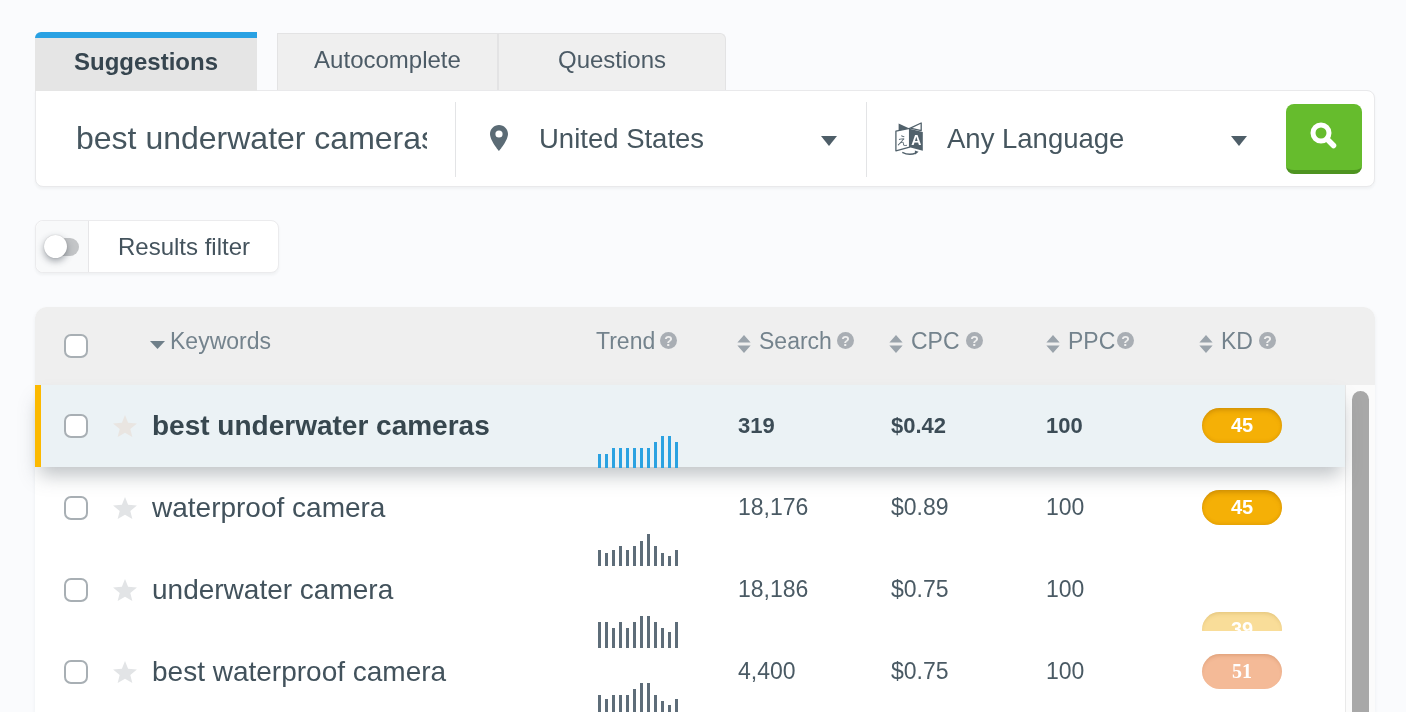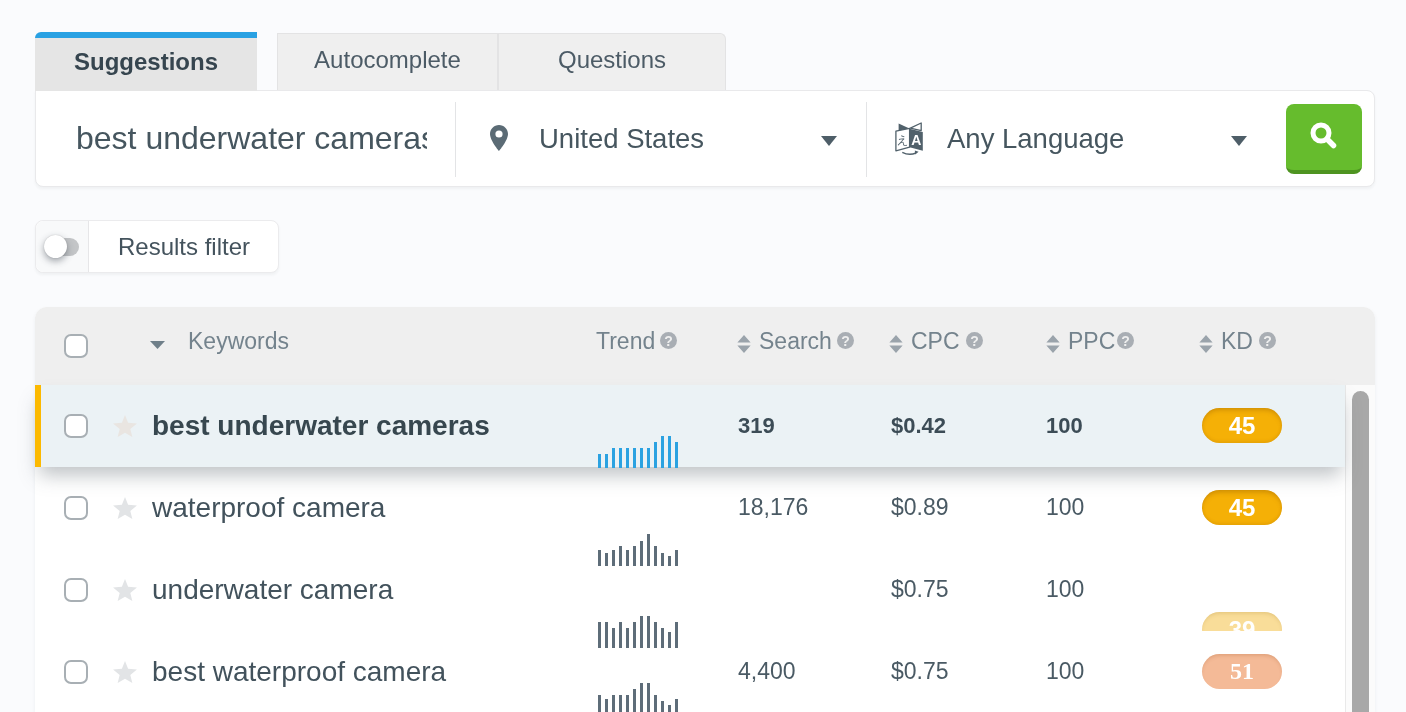--- a/index.html
+++ b/index.html
@@ -41,21 +41,21 @@
   .thead { position:absolute; left:0; top:0; width:1340px; height:78px; background:#efefef; border-radius:12px 12px 0 0; }
   .hlabel { position:absolute; top:0; height:68px; display:flex; align-items:center; font-size:23px; color:#74838d; }
   .checkbox { position:absolute; width:24px; height:24px; background:#fff; border:2px solid #a8afb4; border-radius:7px; }
   .qmark { position:absolute; width:17px; height:17px; border-radius:50%; background:#a9aeb4; color:#efefef;
            font-size:14px; font-weight:bold; display:flex; align-items:center; justify-content:center; }
   .sort { position:absolute; width:14px; height:18px; }
   .row { position:absolute; left:0; width:1310px; height:98px; background:#fff; border-bottom:1px solid #e7e7e7; }
   .kw { position:absolute; left:117px; top:0; height:81px; display:flex; align-items:center; font-size:28px; color:#42525c; }
   .num { position:absolute; top:0; height:81px; display:flex; align-items:center; font-size:23px; color:#4a5a64; }
   .badge { position:absolute; left:1167px; width:80px; height:35px; border-radius:18px; color:#fff;
-           font-size:24px; font-weight:bold; display:flex; align-items:center; justify-content:center; }
+           font-size:20px; font-weight:bold; display:flex; align-items:center; justify-content:center; }
   .star { position:absolute; left:78px; }
   .bars { position:absolute; left:563px; bottom:-2px; width:84px; display:flex; align-items:flex-end; z-index:5; }
   .bars i { display:block; flex:none; width:3px; margin-right:4px; background:#5e6d79; }
   .scrolltrack { position:absolute; left:1310px; top:78px; width:30px; height:327px; background:#fbfbfb; border-left:1px solid #e9e9e9; }
   .thumb { position:absolute; left:6px; top:6px; width:17px; height:330px; background:#a8a8a8; border-radius:9px; }
 </style>
 </head>
 <body>
 
 <div class="tab" style="left:257px; width:221px;">Autocomplete</div>
@@ -98,21 +98,21 @@
   </div>
   <div class="filter-label">Results filter</div>
 </div>
 
 <div class="table">
   <div class="thead">
     <div class="checkbox" style="left:29px; top:27px;"></div>
     <svg class="abs" style="left:115px; top:34px;" width="15" height="8" viewBox="0 0 15 8">
         <path d="M0 0 h15 l-7.5 8 z" fill="#6f7f89"></path>
       </svg>
-    <div class="hlabel" style="left:153px;">Keywords</div>
+    <div class="hlabel" style="left:135px;">Keywords</div>
     <div class="hlabel" style="left:561px;">Trend</div>
     <div class="qmark" style="left:625px; top:25px;">?</div>
     <svg class="sort" style="left:702px; top:28px;" viewBox="0 0 14 19">
         <path d="M0 8 L7 0 L14 8 Z M0 11 L14 11 L7 19 Z" fill="#9aa3ab"></path>
       </svg>
     <div class="hlabel" style="left:724px;">Search</div>
     <div class="qmark" style="left:802px; top:25px;">?</div>
     <svg class="sort" style="left:854px; top:28px;" viewBox="0 0 14 19">
         <path d="M0 8 L7 0 L14 8 Z M0 11 L14 11 L7 19 Z" fill="#9aa3ab"></path>
       </svg>
@@ -196,20 +196,21 @@
         <i style="height:26px"></i>
         <i style="height:20px"></i>
         <i style="height:26px"></i>
         <i style="height:32px"></i>
         <i style="height:32px"></i>
         <i style="height:26px"></i>
         <i style="height:20px"></i>
         <i style="height:16px"></i>
         <i style="height:26px"></i>
     </div>
+    <div class="num" style="left:703px;">18,186</div>
     <div class="num" style="left:856px;">$0.75</div>
     <div class="num" style="left:1011px;">100</div>
     <div class="badge" style="top:23px; background:#f9dd99; box-shadow:inset 0 3px 4px -2px rgba(170,130,40,0.3);margin-top:40px;">39</div>
   </div>
 
   <div class="row" style="top:324px; height:81px; border-bottom:none;">
     <div class="checkbox" style="left:29px; top:29px;"></div>
     <svg class="star" style="top:30px;" width="24" height="23" viewBox="0 0 27 26">
         <path d="M13.5 0 L17 8.8 L27 9.6 L19.5 15.8 L21.8 25 L13.5 20 L5.2 25 L7.5 15.8 L0 9.6 L10 8.8 Z" fill="#e2e4e6"></path>
       </svg>

